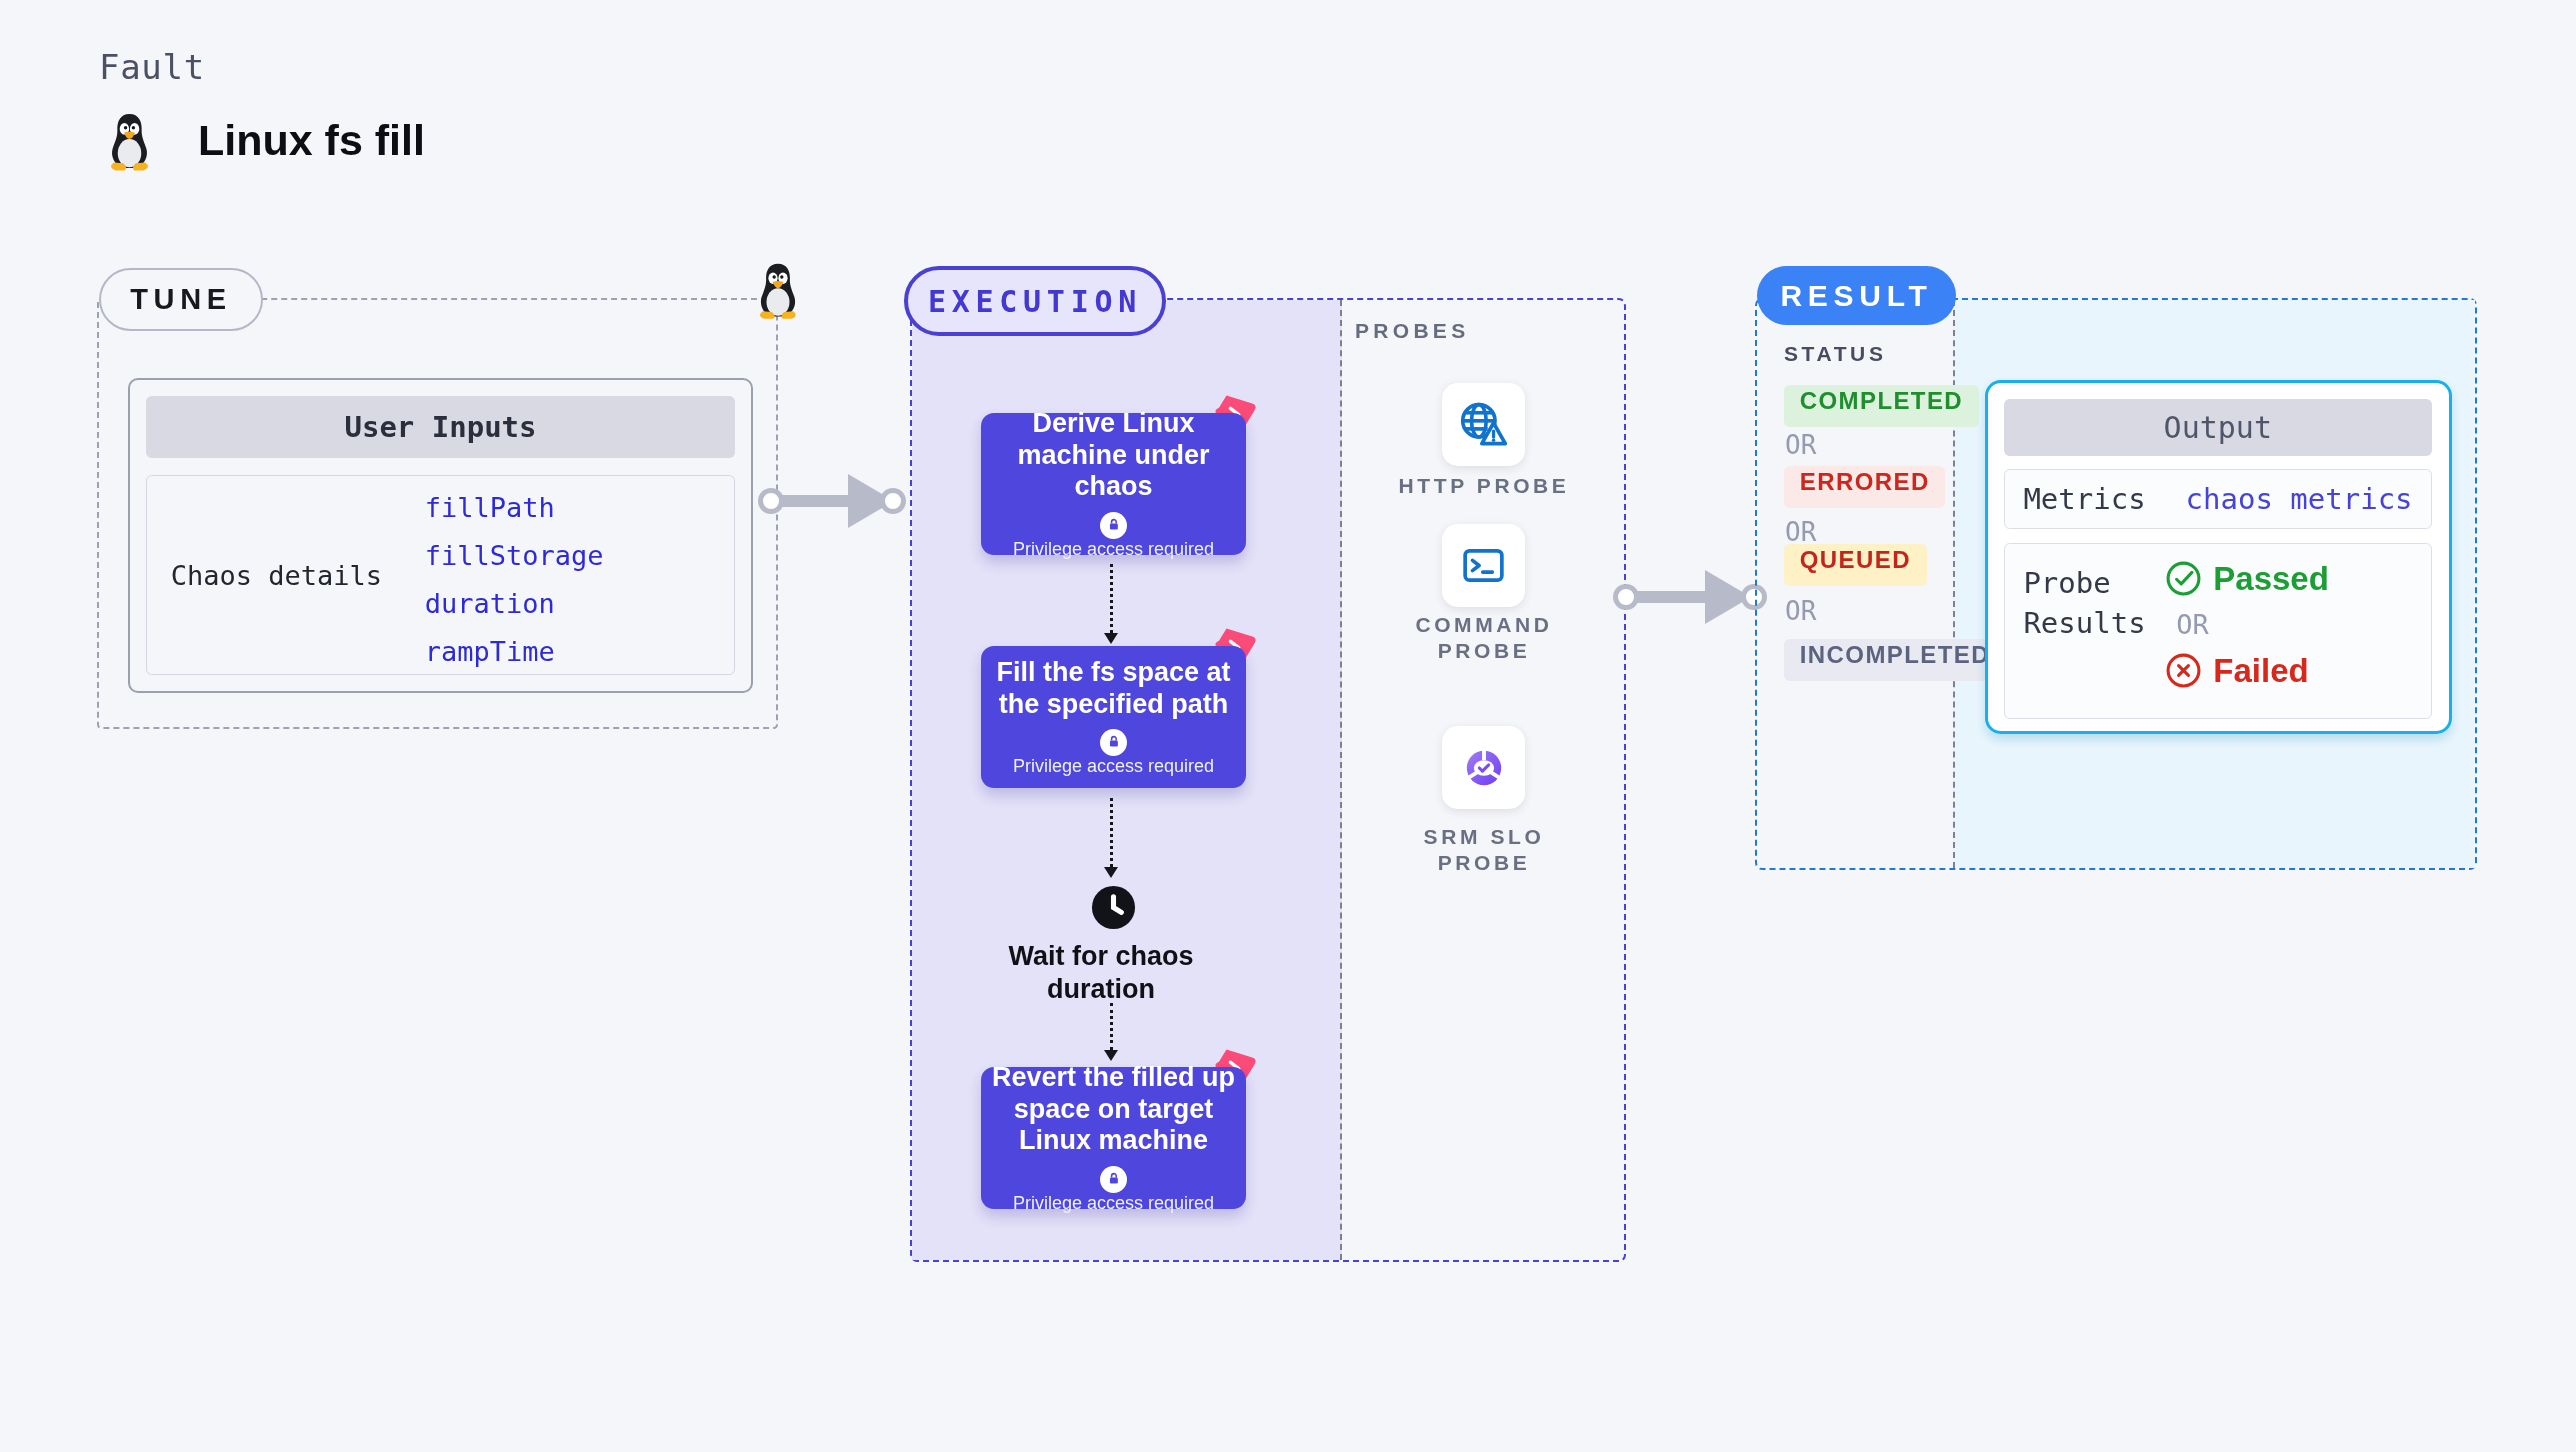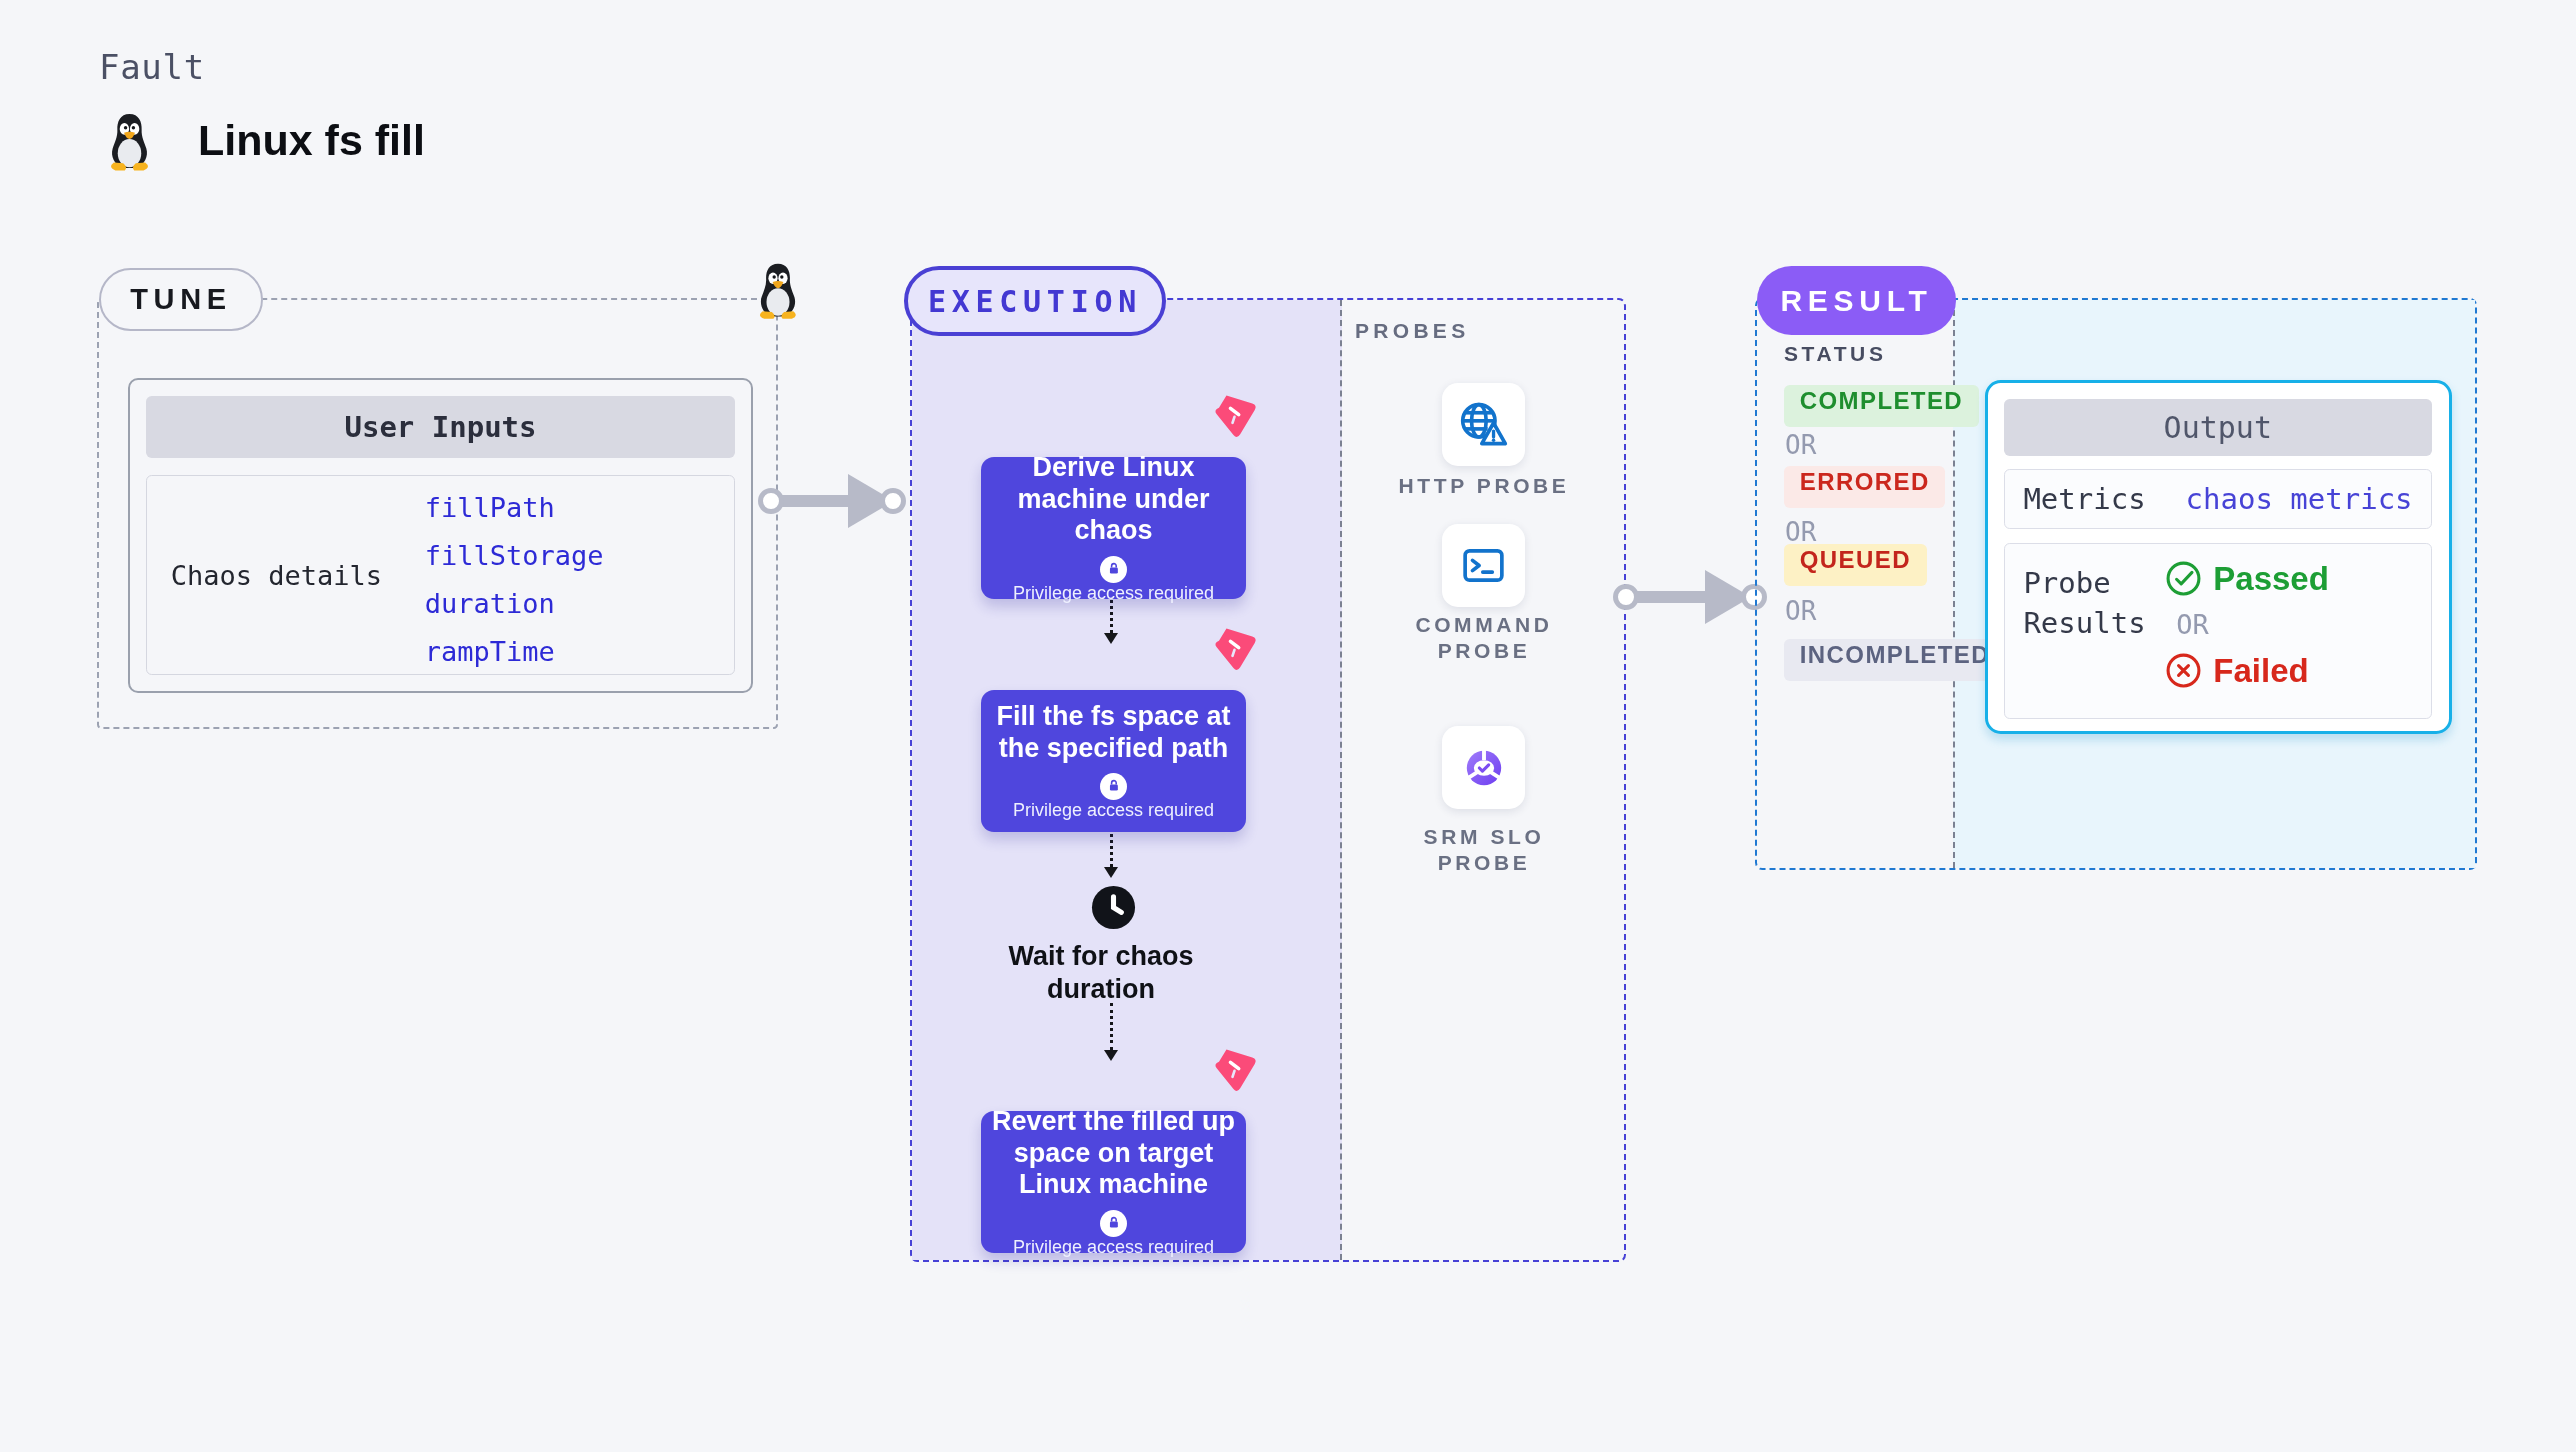--- a/index.html
+++ b/index.html
@@ -16,22 +16,22 @@
   .kicker{left:99px; top:47px; font-size:34px; color:#4b5065; letter-spacing:0.7px;}
   .page-title{left:198px; top:116px; font-size:43px; font-weight:800; color:#0c0e13;}
 
   
   .pill{display:flex; align-items:center; justify-content:center;
         border-radius:43px; font-weight:700; letter-spacing:5.7px; z-index:5;}
   .tune-pill{left:99px; top:268px; width:160px; height:59px;
         background:#f5f6f9; border:2.9px solid #b5b7c8; color:#17191f; font-size:29px;}
   .exec-pill{left:904px; top:266px; width:254px; height:62px;
         background:#e7e5fb; border:4.3px solid #4a40d4; color:#4338d2; font-size:30px;}
-  .result-pill{left:1757px; top:266px; width:199px; height:69px;
-        background:#8b5cf6; color:#ffffff; font-size:30px;}
+  .result-pill{left:1757px; top:266px; width:199px; height:59px;
+        background:#3b82f6; color:#ffffff; font-size:30px;}
 
   
   .tune-box{left:97px; top:298px; width:677px; height:427px;
         border:2.1px dashed #9ca2b2; border-radius:4.3px;}
   .ui-card{left:128px; top:378px; width:625px; height:315px; box-sizing:border-box;
         background:#f5f6f9; border:2.9px solid #9aa0ad; border-radius:10px;}
   .ui-card-header{position:absolute; left:15.8px; top:15.8px; right:15.8px; height:62px;
         background:#d8d9e2; border-radius:5.7px; display:flex; align-items:center; justify-content:center;
         font-size:29px; font-weight:600; color:#2b2e3c;}
   .ui-card-body{position:absolute; left:15.8px; top:95px; right:15.8px; bottom:15.8px;
@@ -41,21 +41,21 @@
   .param-list{position:absolute; left:278px; top:15.8px; display:flex; flex-direction:column; gap:17px;}
   .param{font-size:27px; color:#2d2ad6;}
 
   
   .exec-box{left:910px; top:298px; width:716px; height:964px; box-sizing:border-box;
         border:2.9px dashed #4741d6; border-radius:7.2px;}
   .exec-fill{position:absolute; left:0; top:0; bottom:0; width:428px;
         background:#e4e2f8; border-right:2.1px dashed #7b8192;}
   .step-card{width:265px; height:142px; background:#4f46dd; border-radius:13px;
         box-shadow:0 7.2px 13px rgba(40,35,150,.20);
-        display:flex; flex-direction:column; align-items:center; justify-content:center; z-index:2;margin-top:44px;}
+        display:flex; flex-direction:column; align-items:center; justify-content:center; z-index:2;}
   .step-title{max-width:251px; text-align:center; color:#ffffff;
         font-size:27px; line-height:31.5px; font-weight:700;}
   .priv-row{display:flex; align-items:center; margin-top:8.6px;flex-direction:column;}
   .lock-circle{width:27px; height:27px; border-radius:50%; background:#ffffff;
         display:flex; align-items:center; justify-content:center;}
   .priv-text{font-size:18px; color:#eef0fe;}
   .chaos-corner{width:46px; height:46px; transform:rotate(6deg); z-index:1;}
 
   .dotted-arrow{width:0;}
   .da-line{display:block; border-left:3.6px dotted #15161a;}

